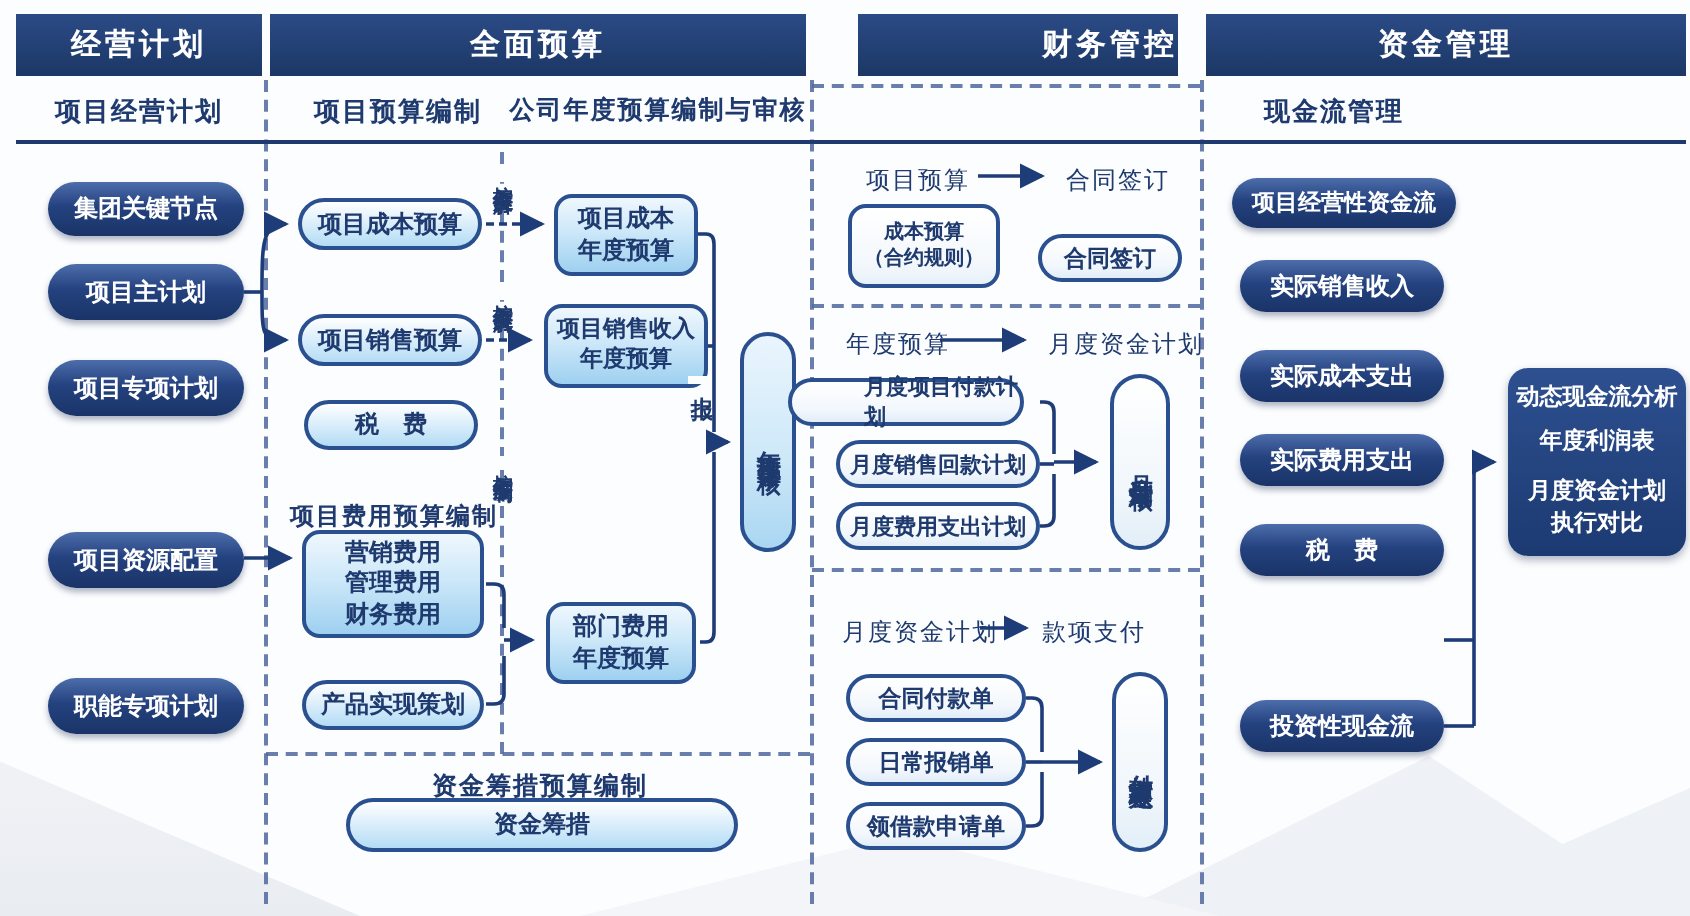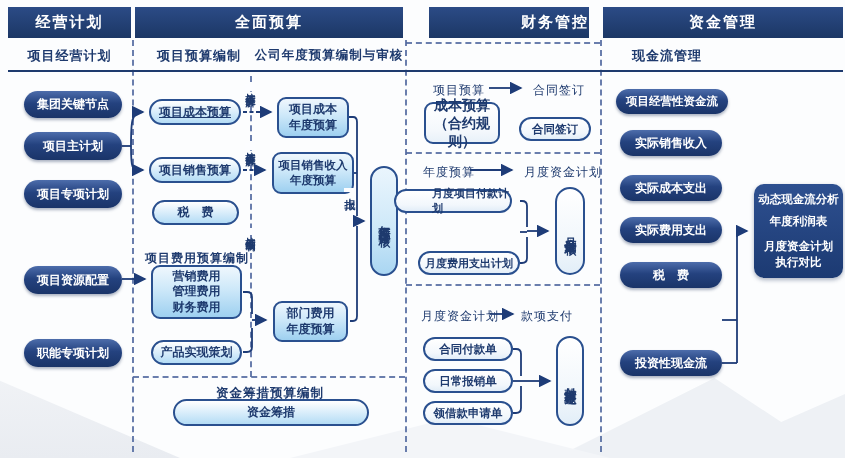--- a/index.html
+++ b/index.html
@@ -43,21 +43,21 @@
   .pill-white{position:absolute;display:flex;align-items:center;justify-content:center;
        background:linear-gradient(180deg,#ffffff 0%,#f2f7fc 70%,#e2edf8 100%);
        border:2px solid #2a508f;border-radius:12px;color:#1e3a6e;font-weight:bold;font-size:11.5px;
        box-sizing:border-box;}
   .box-blue{position:absolute;display:flex;flex-direction:column;align-items:center;justify-content:center;
        background:linear-gradient(180deg,#eff7fd 0%,#cde8f9 45%,#9ed0f0 100%);
        border:2px solid #2a508f;border-radius:9px;color:#1e3a6e;font-weight:bold;font-size:12px;
        line-height:1.3;box-sizing:border-box;text-align:center;}
   .box-white{position:absolute;display:flex;flex-direction:column;align-items:center;justify-content:center;
        background:linear-gradient(180deg,#ffffff 0%,#f4f8fc 70%,#e8f1f9 100%);
-       border:2px solid #2a508f;border-radius:9px;color:#1e3a6e;font-weight:bold;font-size:14px;
+       border:2px solid #2a508f;border-radius:9px;color:#1e3a6e;font-weight:bold;font-size:10px;
        line-height:1.3;box-sizing:border-box;text-align:center;}
   .vpill{position:absolute;display:flex;align-items:center;justify-content:center;
        writing-mode:vertical-rl;text-orientation:upright;
        border:2px solid #2a508f;color:#1e3a6e;font-weight:bold;font-size:12px;letter-spacing:2px;
        box-sizing:border-box;border-radius:15px;}
   .vpill-blue{background:linear-gradient(180deg,#eaf5fd 0%,#cfe9f9 55%,#aad6f2 100%);}
   .vpill-white{background:linear-gradient(180deg,#ffffff 0%,#f0f6fb 70%,#e2eef8 100%);}
 
   .vlabel{position:absolute;writing-mode:vertical-rl;text-orientation:upright;
        font-size:10px;font-weight:bold;color:#1e3a6e;line-height:1;letter-spacing:1px;
@@ -149,21 +149,21 @@
   <div class="sub" style="left:146px;width:106px;">项目预算编制</div>
   <div class="sub" style="left:254px;width:150px;font-size:12.5px;">公司年度预算编制与审核</div>
   <div class="sub" style="left:632px;">现金流管理</div>
 
   <div class="pill-dark" style="left:24px;top:91px;width:98px;height:27px;">集团关键节点</div>
   <div class="pill-dark" style="left:24px;top:132px;width:98px;height:28px;">项目主计划</div>
   <div class="pill-dark" style="left:24px;top:180px;width:98px;height:28px;">项目专项计划</div>
   <div class="pill-dark" style="left:24px;top:266px;width:98px;height:28px;">项目资源配置</div>
   <div class="pill-dark" style="left:24px;top:339px;width:98px;height:28px;">职能专项计划</div>
 
-  <div class="pill-light" style="left:149px;top:99px;width:92px;height:26px;text-decoration:underline;">项目成本预算</div>
+  <div class="pill-light" style="left:149px;top:99px;width:92px;height:26px;">项目成本预算</div>
   <div class="pill-light" style="left:149px;top:157px;width:92px;height:26px;">项目销售预算</div>
   <div class="pill-light" style="left:152px;top:200px;width:87px;height:25px;">税　费</div>
   <div class="seclabel" style="left:138px;top:250px;width:118px;">项目费用预算编制</div>
   <div class="box-blue" style="left:151px;top:265px;width:91px;height:54px;">
     <div>营销费用</div>
     <div>管理费用</div>
     <div>财务费用</div>
   </div>
   <div class="pill-light" style="left:151px;top:340px;width:91px;height:25px;">产品实现策划</div>
 
@@ -193,20 +193,21 @@
   <div class="flowlabel" style="left:533px;top:82px;">合同签订</div>
   <div class="box-white" style="left:424px;top:102px;width:76px;height:42px;">
     <div>成本预算</div>
     <div>（合约规则）</div>
   </div>
   <div class="pill-white" style="left:519px;top:117px;width:72px;height:24px;">合同签订</div>
 
   <div class="flowlabel" style="left:423px;top:164px;">年度预算</div>
   <div class="flowlabel" style="left:524px;top:164px;">月度资金计划</div>
   <div class="pill-white" style="left:394px;top:189px;width:118px;height:24px;font-size:11px;padding-left:36px;">月度项目付款计划</div>
+  <div class="pill-white" style="left:418px;top:220px;width:102px;height:24px;font-size:11px;">月度销售回款计划</div>
   <div class="pill-white" style="left:418px;top:251px;width:102px;height:24px;font-size:11px;">月度费用支出计划</div>
   <div class="vpill vpill-white" style="left:555px;top:187px;width:30px;height:88px;letter-spacing:1px;">月度计划审核</div>
 
   <div class="flowlabel" style="left:421px;top:308px;">月度资金计划</div>
   <div class="flowlabel" style="left:521px;top:308px;">款项支付</div>
   <div class="pill-white" style="left:423px;top:337px;width:90px;height:24px;">合同付款单</div>
   <div class="pill-white" style="left:423px;top:369px;width:90px;height:24px;">日常报销单</div>
   <div class="pill-white" style="left:423px;top:401px;width:90px;height:24px;">领借款申请单</div>
   <div class="vpill vpill-white" style="left:556px;top:336px;width:28px;height:90px;letter-spacing:1px;">付款审核处理</div>
 

